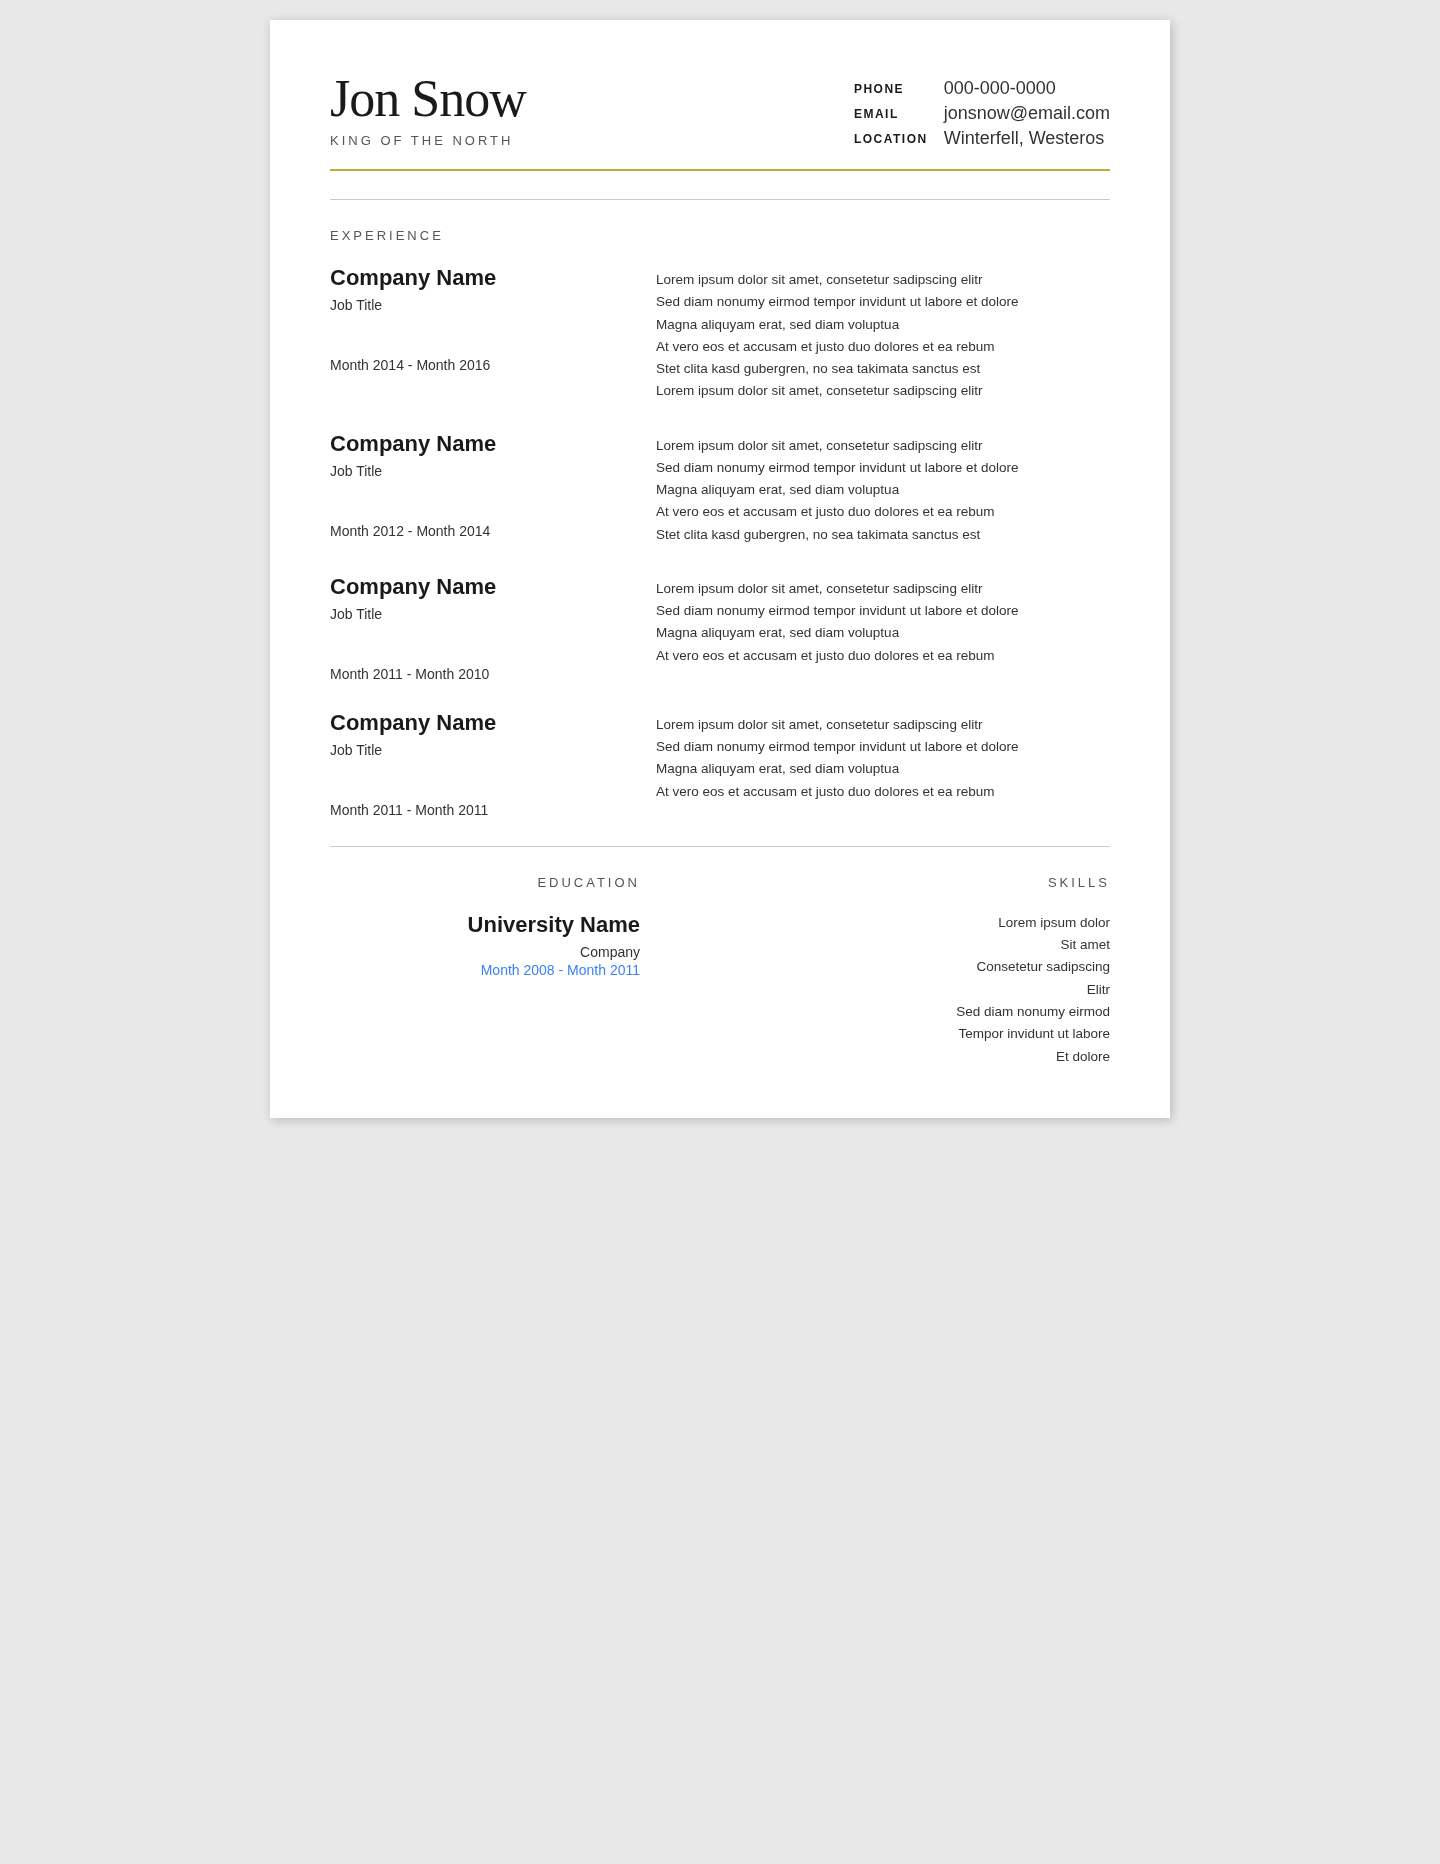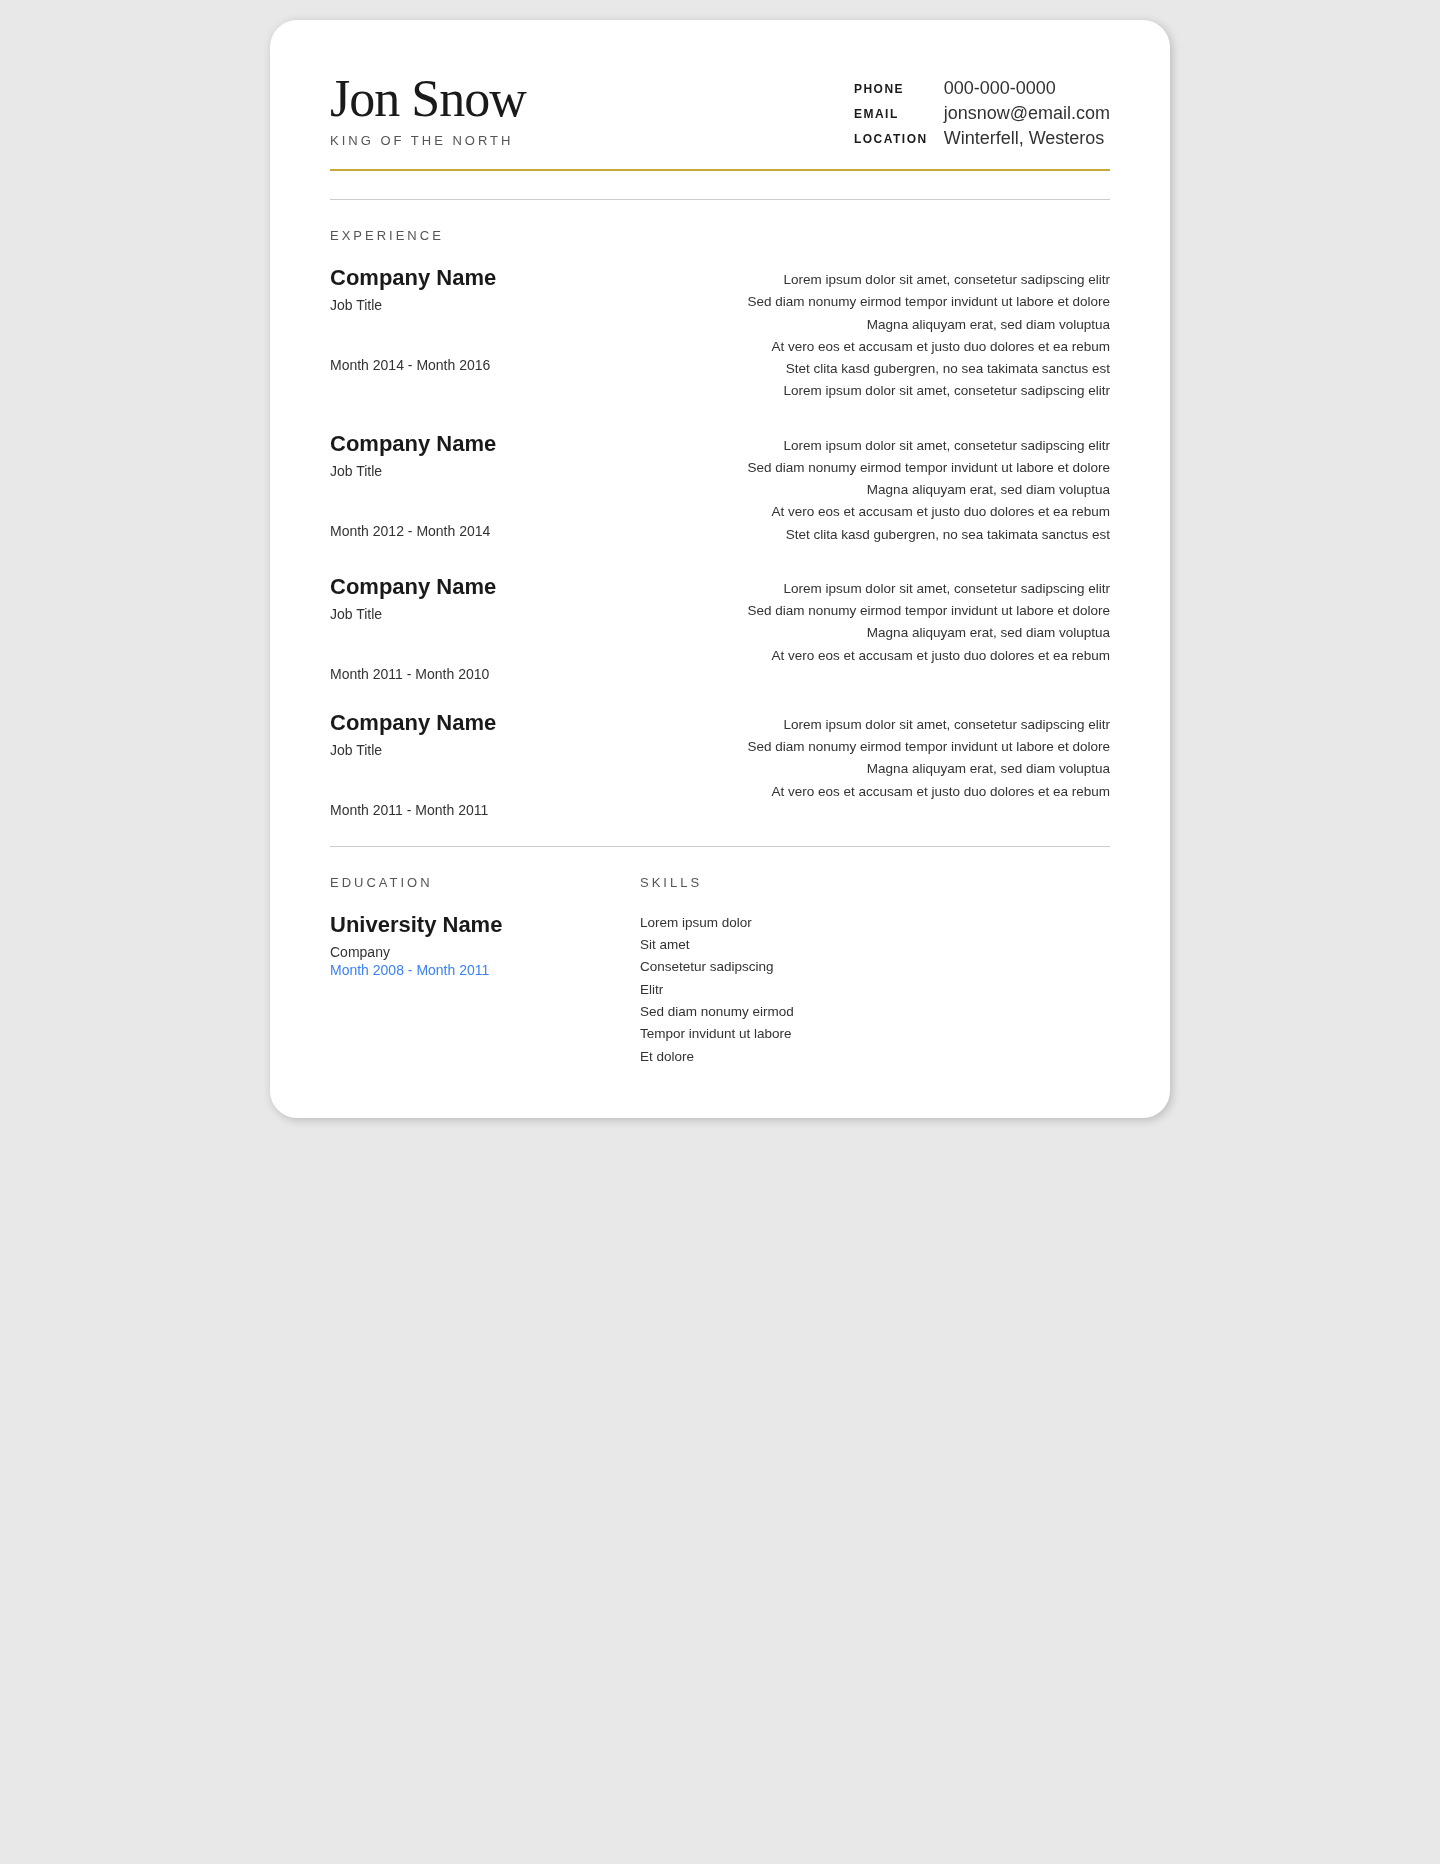--- a/index.html
+++ b/index.html
@@ -16,21 +16,20 @@
       min-height: 100vh;
       padding: 20px;
       font-family: Georgia, 'Times New Roman', serif;
     }
 
     .resume-wrapper {
       background: #fff;
       width: 900px;
       padding: 50px 60px;
       box-shadow: 2px 2px 10px rgba(0,0,0,0.2);
-      border-radius: 27px;
     }
 
     
     .header {
       display: flex;
       justify-content: space-between;
       align-items: flex-start;
       padding-bottom: 20px;
       border-bottom: 2px solid #c8aa3a;
     }
@@ -125,36 +124,36 @@
 
     .date-range {
       font-size: 14px;
       color: #333;
       font-family: Arial, sans-serif;
       margin-top: 44px;
     }
 
     .exp-right {
       padding-top: 4px;
-      text-align: right;
     }
 
     .exp-desc-line {
       font-size: 13.5px;
       color: #333;
       font-family: Arial, sans-serif;
       line-height: 1.65;
     }
 
     
     .bottom-section {
       display: grid;
       grid-template-columns: 310px 1fr;
       gap: 0;
       margin-top: 4px;
+      text-align: right;
     }
 
     .education-section {}
 
     .edu-title {
       font-size: 13px;
       letter-spacing: 3px;
       text-transform: uppercase;
       color: #555;
       font-family: Arial, sans-serif;

